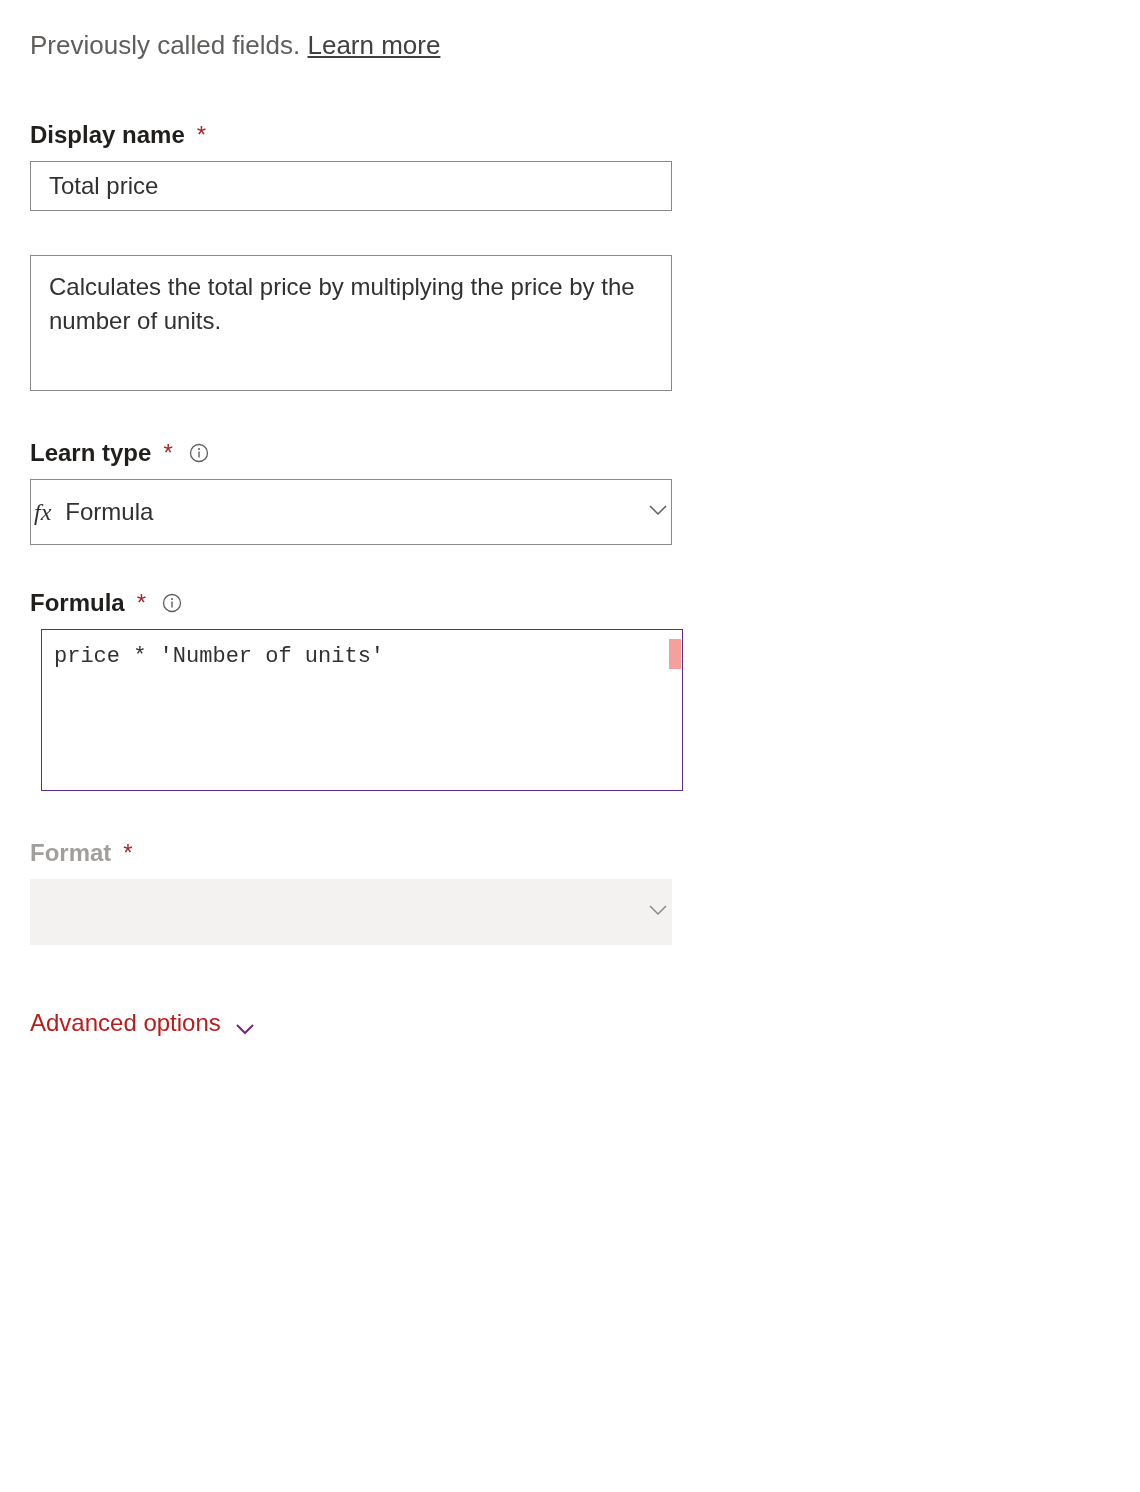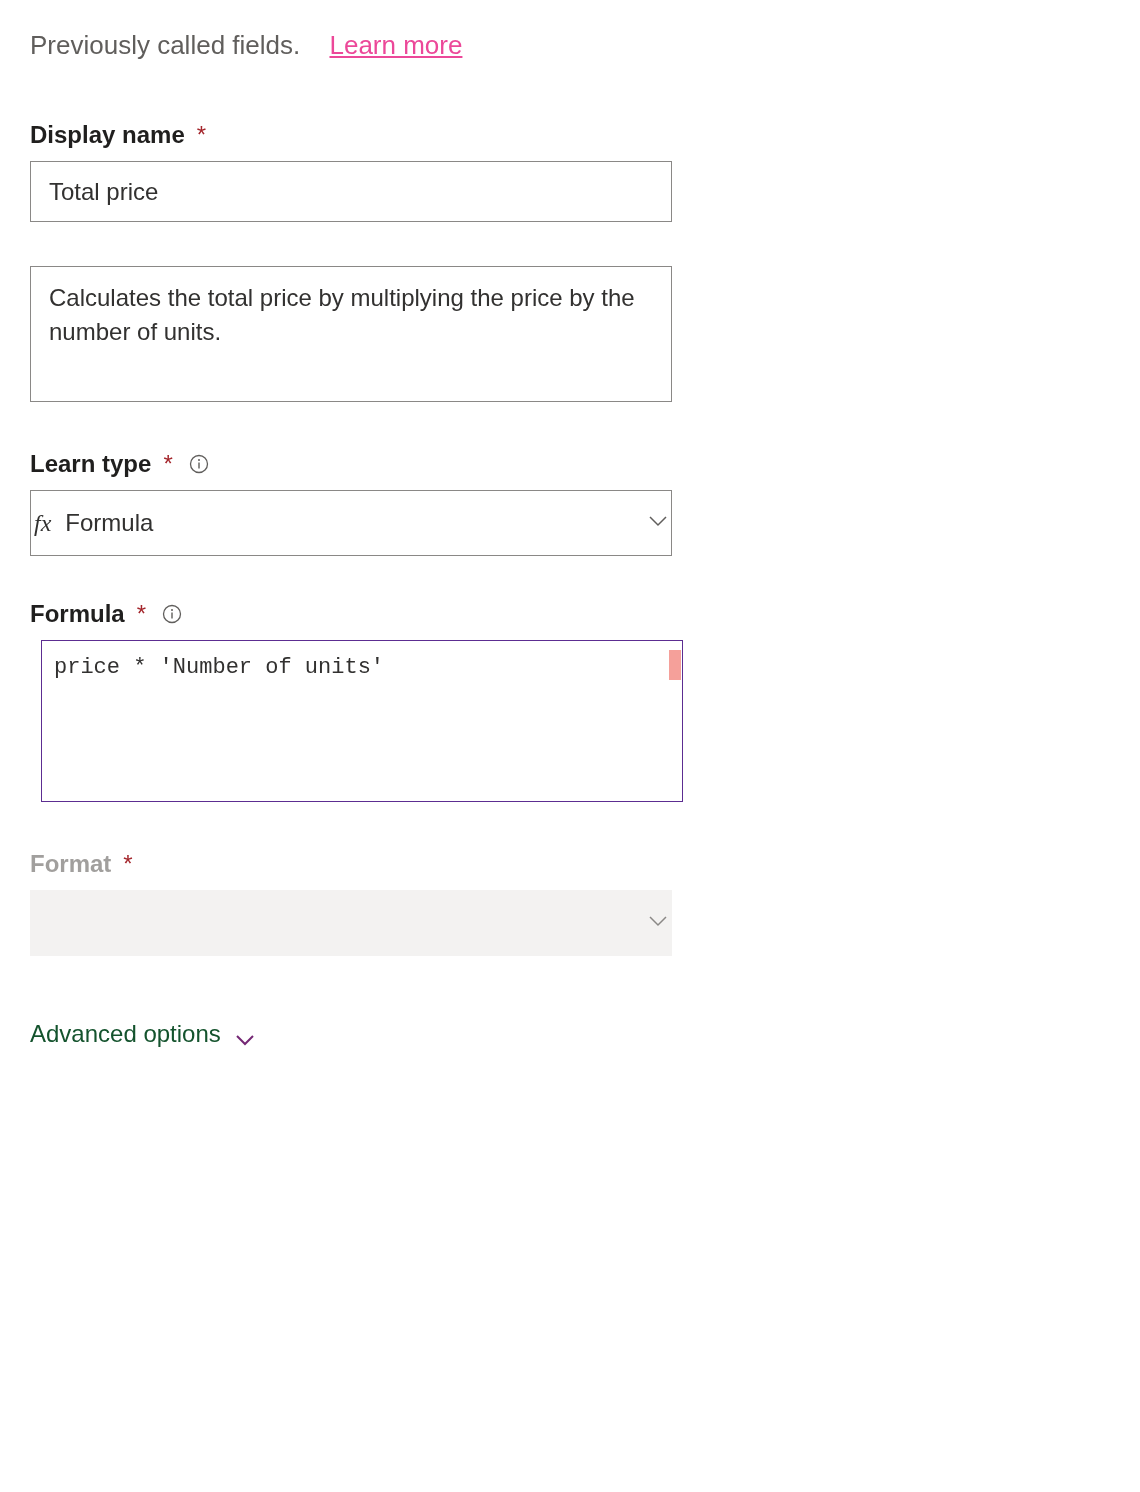--- a/index.html
+++ b/index.html
@@ -19,23 +19,22 @@
       font-weight: 600;
       color: #201f1e;
       margin-bottom: 8px;
     }
     .page-subtitle {
       font-size: 26px;
       color: #605e5c;
       margin-bottom: 60px;
     }
     .learn-more-link {
-      color: #ec4899;
+      color: #404040;
       text-decoration: underline;
-      margin-left: 22px;
     }
     .field-group {
       margin-bottom: 44px;
     }
     .field-label-row {
       display: flex;
       align-items: center;
       gap: 12px;
       margin-bottom: 12px;
     }
@@ -59,21 +58,21 @@
       align-items: center;
       justify-content: center;
       margin-left: 4px;
     }
     .info-icon svg {
       width: 20px;
       height: 20px;
     }
     .text-input {
       width: 642px;
-      height: 61px;
+      height: 50px;
       border: 1px solid #8a8886;
       padding: 0 18px;
       font-size: 24px;
       font-family: inherit;
       color: #323130;
       background: #ffffff;
     }
     .textarea-input {
       width: 642px;
       height: 136px;
@@ -144,21 +143,21 @@
       top: 10px;
       right: 2px;
       width: 12px;
       height: 30px;
       background: #f5a09a;
     }
     .advanced-options {
       display: inline-flex;
       align-items: center;
       gap: 14px;
-      color: #14532d;
+      color: #b91c1c;
       font-size: 24px;
       cursor: pointer;
       margin-top: 20px;
     }
     .advanced-options .chevron-down svg path {
       stroke: #742774;
     }
   </style>
 </head>
 <body>

